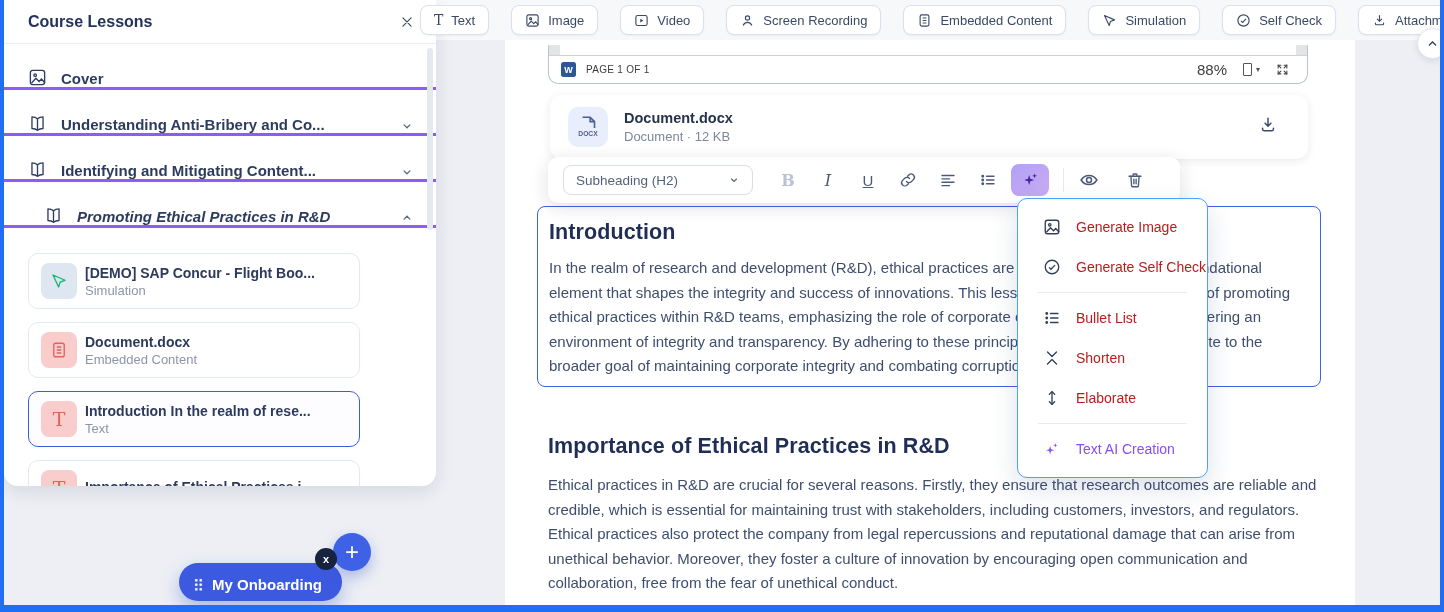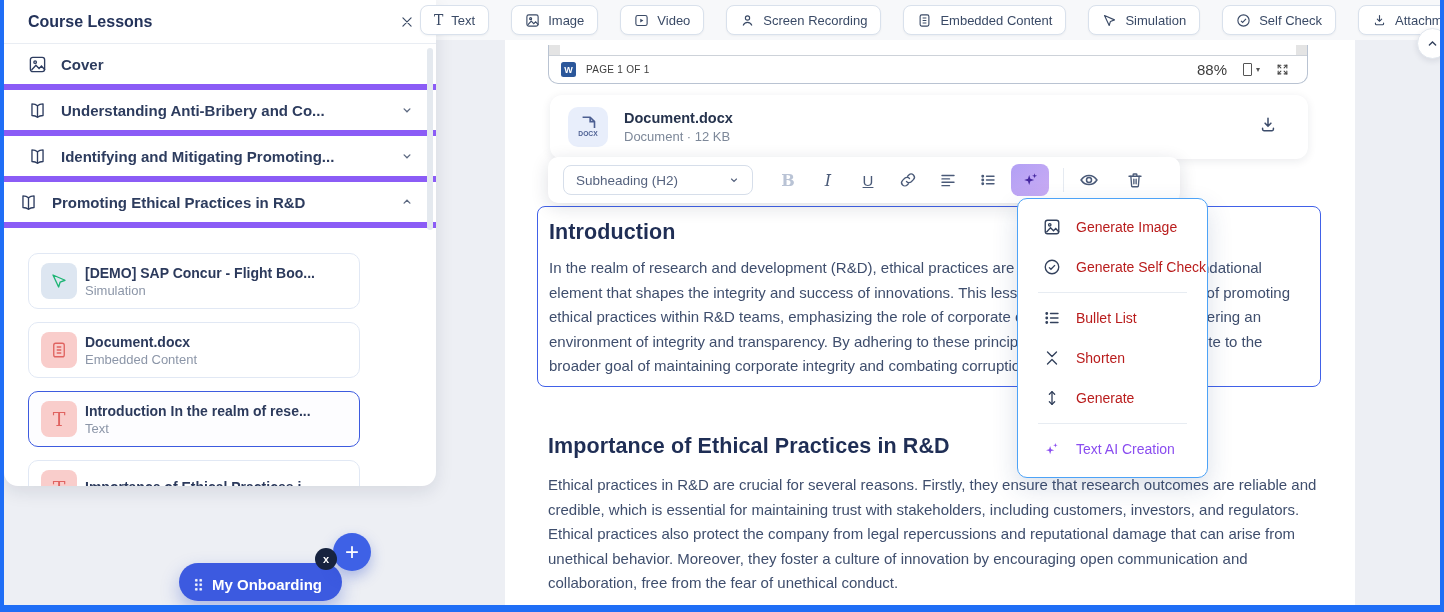--- a/index.html
+++ b/index.html
@@ -26,24 +26,24 @@
   .collapse-btn { position:absolute; left:1417px; top:28px; width:31px; height:31px; border-radius:50%;
           background:#fff; border:1px solid #e2e7ee; box-shadow:0 2px 6px rgba(20,30,60,.1);
           display:flex; align-items:center; justify-content:center; z-index:6; }
 
   
   .sidebar { position:absolute; left:4px; top:0; width:432px; height:486px; background:#fff;
              border-radius:0 0 14px 14px; box-shadow:0 6px 18px rgba(20,30,60,.10); z-index:4; overflow:hidden; }
   .sb-head { height:44px; display:flex; align-items:center; justify-content:space-between;
              padding:0 22px 0 24px; border-bottom:1px solid #e9edf3; }
   .sb-title { font-size:16px; font-weight:700; color:#24335a; }
-  .sb-row { height:46px; display:flex; align-items:center; gap:14px; padding:0 22px 0 24px;
-            border-bottom:6px solid #8b5cf6; font-size:15px; font-weight:600; color:#2d3c5e; cursor:pointer; }
+  .sb-row { height:46px; display:flex; align-items:flex-end; gap:14px; padding:0 22px 0 24px;
+            border-bottom:3px solid #8b5cf6; font-size:15px; font-weight:600; color:#2d3c5e; cursor:pointer; }
   .sb-row .chev { margin-left:auto; }
-  .sb-row.promoting { padding-left:15px; }
+  .sb-row.promoting { padding-left:40px;font-style:italic; }
   .sb-cards { position:absolute; left:24px; top:253px; width:332px; display:flex; flex-direction:column; gap:13px; }
   .sb-card { height:56px; background:#fff; border:1px solid #e1e8f4; border-radius:10px;
              display:flex; align-items:center; gap:8px; padding:0 12px; cursor:pointer; }
   .sb-card.selected { border:1.6px solid #3d5bdf; background:#fdfdff; }
   .sb-ic { width:36px; height:36px; border-radius:8px; flex:0 0 auto; display:flex; align-items:center; justify-content:center; }
   .sb-ic.sim { background:#dde6f1; }
   .sb-ic.pink { background:#f9cdcb; }
   .sb-ic .tletter { font-family:"DejaVu Serif",serif; font-size:19px; color:#e06360; }
   .sb-card-title { font-size:14px; font-weight:600; color:#2c3a5c; white-space:nowrap; }
   .sb-card-sub { font-size:13px; color:#8c96a8; margin-top:2px; }
@@ -319,21 +319,21 @@
         <path d="M6 20l6-6 6 6"></path>
       </svg>
     <span>Shorten</span>
   </div>
   <div class="ai-item">
     <svg width="18" height="18" viewBox="0 0 24 24" fill="none" stroke="#33415c" stroke-width="1.8" stroke-linecap="round" stroke-linejoin="round">
         <path d="M12 3.5v17"></path>
         <path d="M8.5 7L12 3.5 15.5 7"></path>
         <path d="M8.5 17l3.5 3.5 3.5-3.5"></path>
       </svg>
-    <span>Generate</span>
+    <span>Elaborate</span>
   </div>
   <div class="ai-sep"></div>
   <div class="ai-item openai">
     <svg width="18" height="18" viewBox="0 0 24 24" fill="#8a4df0">
         <path d="M9.5 8l1.3 4.2 4.2 1.3-4.2 1.3L9.5 19l-1.3-4.2L4 13.5l4.2-1.3z"></path>
         <path d="M16.5 4l.7 2.3L19.5 7l-2.3.7-.7 2.3-.7-2.3L13.5 7l2.3-.7z"></path>
       </svg>
     <span>Text AI Creation</span>
   </div>
 </div>
@@ -361,21 +361,21 @@
     <span>Understanding Anti-Bribery and Co...</span>
     <svg class="chev" width="14" height="14" viewBox="0 0 24 24" fill="none" stroke="#5b6880" stroke-width="2.2" stroke-linecap="round">
         <path d="M7 10l5 5 5-5"></path>
       </svg>
   </div>
   <div class="sb-row">
     <svg width="19" height="19" viewBox="0 0 24 24" fill="none" stroke="#2e3d60" stroke-width="1.7" stroke-linejoin="round">
         <path d="M12 6c-1.8-1.6-4.2-2.3-7-2.3v14.6c2.8 0 5.2.7 7 2.3 1.8-1.6 4.2-2.3 7-2.3V3.7c-2.8 0-5.2.7-7 2.3z"></path>
         <path d="M12 6v14.6"></path>
       </svg>
-    <span>Identifying and Mitigating Promoting...</span>
+    <span>Identifying and Mitigating Content...</span>
     <svg class="chev" width="14" height="14" viewBox="0 0 24 24" fill="none" stroke="#5b6880" stroke-width="2.2" stroke-linecap="round">
         <path d="M7 10l5 5 5-5"></path>
       </svg>
   </div>
   <div class="sb-row promoting">
     <svg width="19" height="19" viewBox="0 0 24 24" fill="none" stroke="#2e3d60" stroke-width="1.7" stroke-linejoin="round">
         <path d="M12 6c-1.8-1.6-4.2-2.3-7-2.3v14.6c2.8 0 5.2.7 7 2.3 1.8-1.6 4.2-2.3 7-2.3V3.7c-2.8 0-5.2.7-7 2.3z"></path>
         <path d="M12 6v14.6"></path>
       </svg>
     <span>Promoting Ethical Practices in R&amp;D</span>

